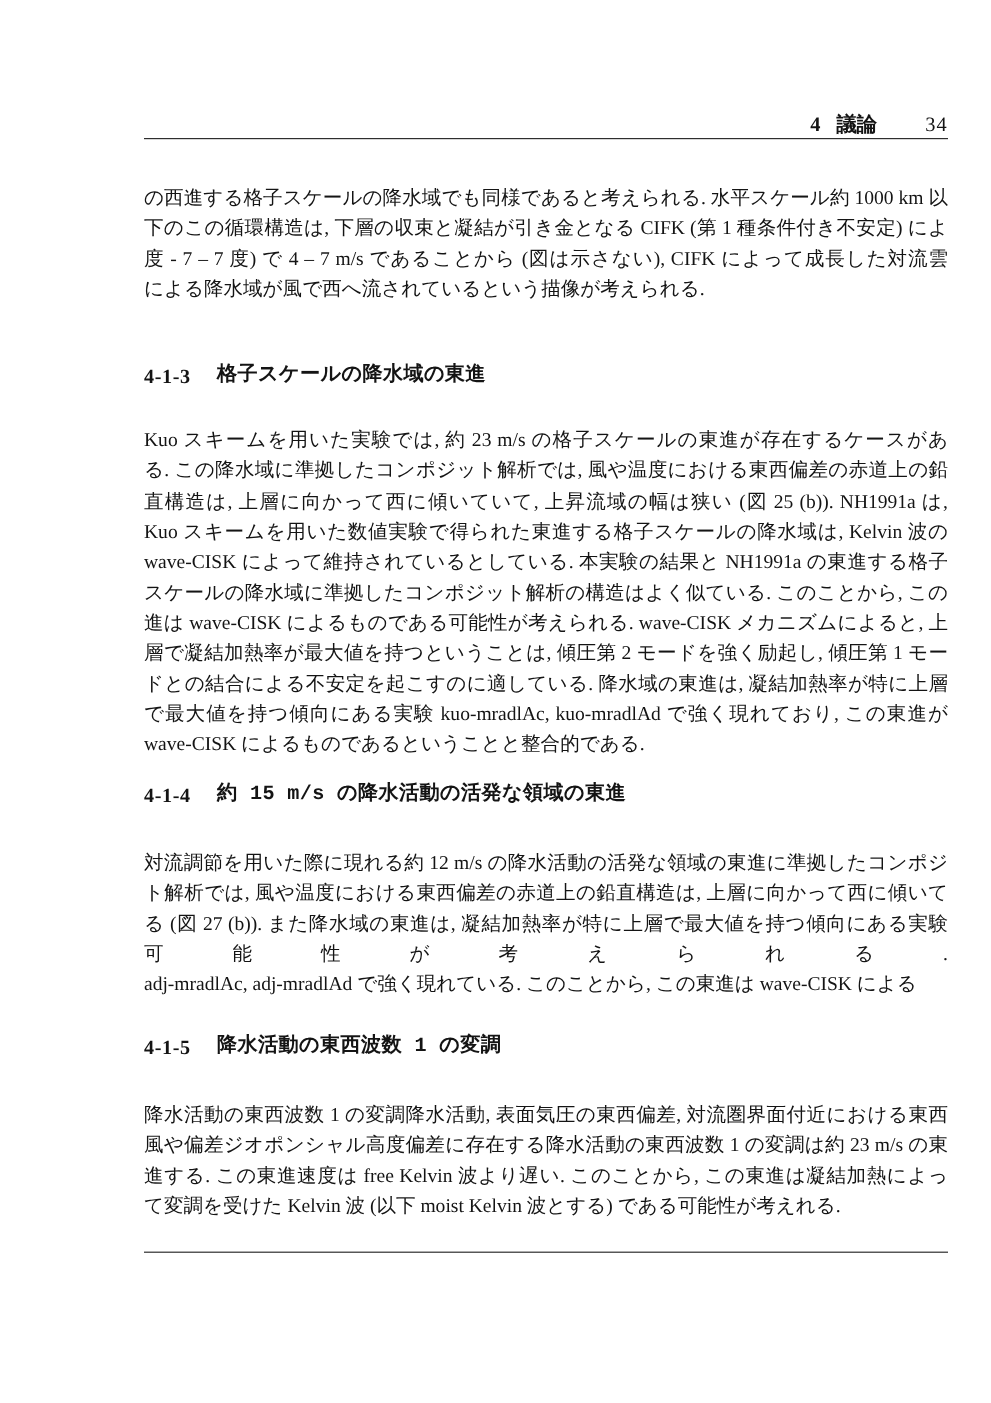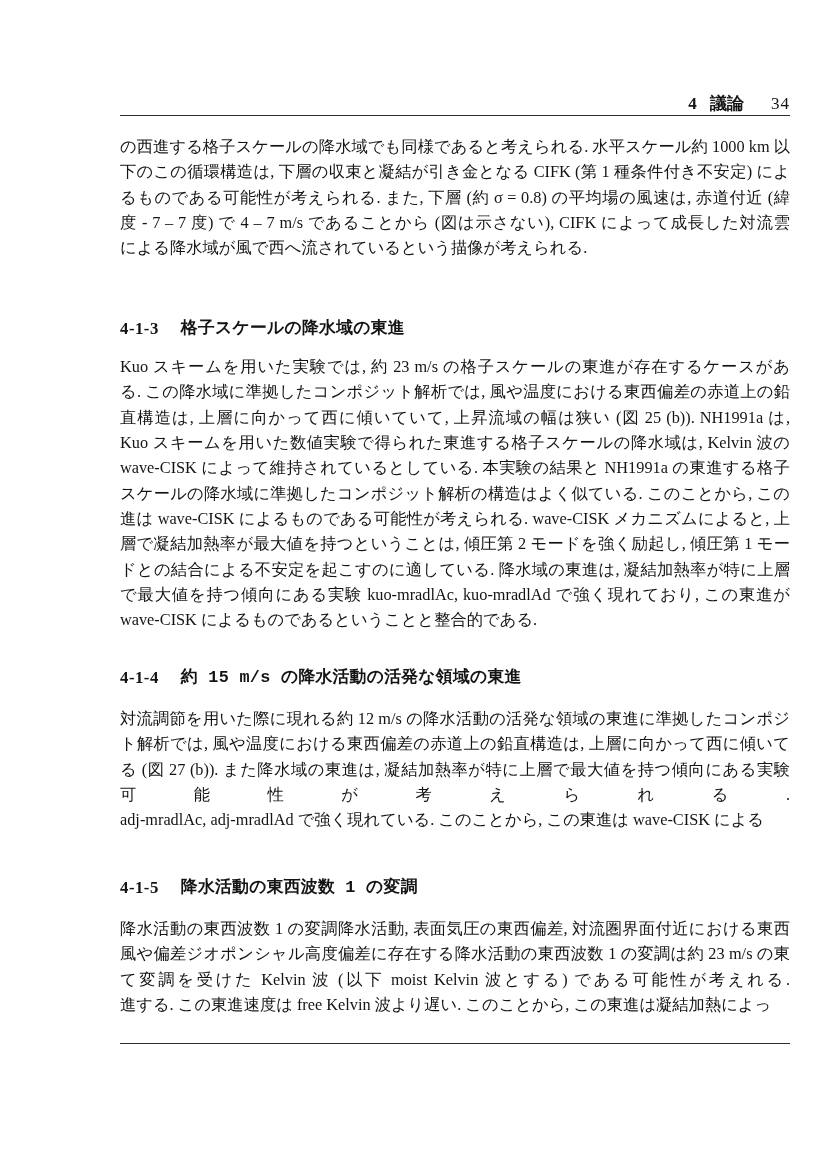--- a/index.html
+++ b/index.html
@@ -10,40 +10,40 @@
     color:#141414;
     font-family:"Liberation Serif","DejaVu Serif",serif;
     overflow:hidden;
     margin:0 auto;
   }
   .block{position:absolute;left:120px;width:670px;}
   
   .pagehead{
     top:92px;
     display:flex;justify-content:flex-end;align-items:baseline;
-    gap:27px;
+    gap:40px;
     font-size:17px;
   }
   .hdr-sec{font-weight:bold;word-spacing:9px;}
   .hdr-page{font-weight:normal;letter-spacing:1px;text-align:right;}
   .rule{height:0;border-top:1.6px solid #2e2e2e;}
   .rule-top{top:115px;}
   .rule-bottom{top:1043px;}
   
   .para{font-size:16.3px;}
   .para .line{
     height:25.35px;line-height:25.35px;
     text-align:justify;text-align-last:justify;
     overflow:hidden;white-space:normal;
   }
   .para .line:last-child{text-align-last:left;}
   
   .heading{
     font-weight:bold;font-size:16.8px;line-height:21px;
-    display:flex;align-items:flex-start;margin-top:15px;
+    display:flex;align-items:flex-start;
   }
   .hnum{
     font-family:"Liberation Serif","DejaVu Serif",serif;
     letter-spacing:0.5px;
     margin-right:22px;
   }
   .htitle{
     font-family:Liberation Mono, monospace;
     letter-spacing:0.3px;
   }
@@ -52,24 +52,23 @@
 <body>
 
 <div class="page">
 
   <div class="block pagehead">
     <span class="hdr-sec">4 議論</span>
     <span class="hdr-page">34</span>
   </div>
   <div class="block rule rule-top"></div>
 
-  <div class="block para" style="top:134px">
+  <div class="block para" style="top:152px">
       <div class="line">の西進する格子スケールの降水域でも同様であると考えられる. 水平スケール約 1000 km 以</div>
       <div class="line">下のこの循環構造は, 下層の収束と凝結が引き金となる CIFK (第 1 種条件付き不安定) によ</div>
-      <div class="line">るものである可能性が考えられる. また, 下層 (約 σ = 0.8) の平均場の風速は, 赤道付近 (緯</div>
       <div class="line">度 - 7 – 7 度) で 4 – 7 m/s であることから (図は示さない), CIFK によって成長した対流雲</div>
       <div class="line">による降水域が風で西へ流されているという描像が考えられる.</div>
     </div>
 
   <div class="block heading" style="top:303px">
     <span class="hnum">4-1-3</span>
     <span class="htitle">格子スケールの降水域の東進</span>
   </div>
 
   <div class="block para" style="top:354px">
@@ -100,19 +99,19 @@
     </div>
 
   <div class="block heading" style="top:862px">
     <span class="hnum">4-1-5</span>
     <span class="htitle">降水活動の東西波数 1 の変調</span>
   </div>
 
   <div class="block para" style="top:916px">
       <div class="line">降水活動の東西波数 1 の変調降水活動, 表面気圧の東西偏差, 対流圏界面付近における東西</div>
       <div class="line">風や偏差ジオポンシャル高度偏差に存在する降水活動の東西波数 1 の変調は約 23 m/s の東</div>
+      <div class="line">進する. この東進速度は free Kelvin 波より遅い. このことから, この東進は凝結加熱によっ</div>
       <div class="line">て変調を受けた Kelvin 波 (以下 moist Kelvin 波とする) である可能性が考えれる.</div>
-      <div class="line">進する. この東進速度は free Kelvin 波より遅い. このことから, この東進は凝結加熱によっ</div>
     </div>
 
   <div class="block rule rule-bottom"></div>
 
 </div>
 
 </body></html>

